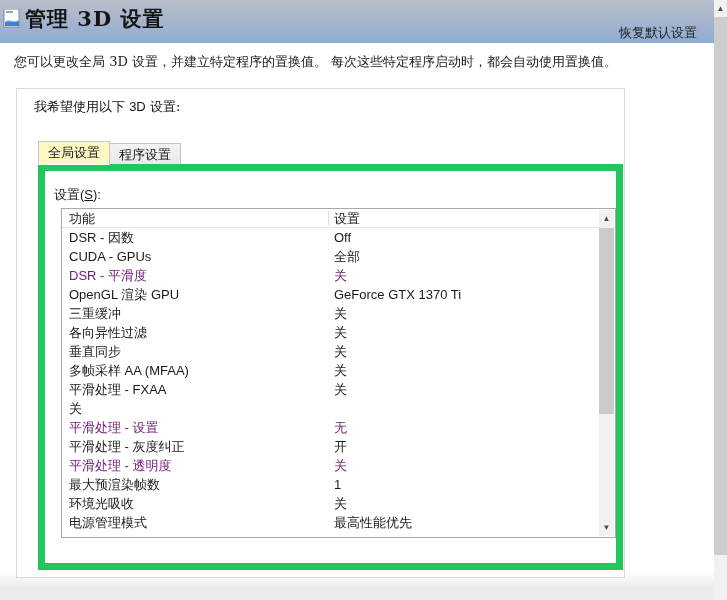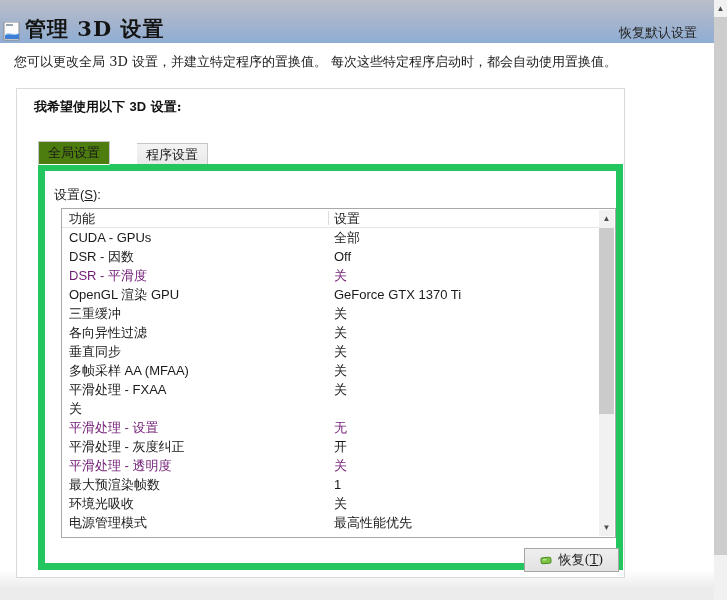--- a/index.html
+++ b/index.html
@@ -7,21 +7,21 @@
   body {
     position:relative;
     font-family:"Liberation Sans", sans-serif;
     background:linear-gradient(180deg,#ffffff 0%,#ffffff 95%,#ececec 98%);
   }
   
   .band {
     position:absolute; left:0; top:0; width:714px; height:43px;
     background:linear-gradient(180deg,#b9bfc9 0%,#a7b5cc 45%,#8fadd3 100%);
   }
-  .title-row { position:absolute; left:3px; top:16px; display:flex; align-items:flex-end; }
+  .title-row { position:absolute; left:3px; top:6px; display:flex; align-items:flex-start; }
   .page-icon { width:18px; height:20px; margin-top:3px; }
   .page-title {
     font-family:"DejaVu Serif","Liberation Serif",serif;
     font-size:21px; font-weight:bold; color:#141414; margin-left:4px; line-height:26px;
     letter-spacing:1px;
   }
   .restore-defaults {
     position:absolute; right:17px; top:24px;
     font-family:Liberation Serif, serif;
     font-size:13px; color:#252525; cursor:pointer;
@@ -40,36 +40,36 @@
     font-size:13px; color:#1c1c1c;
   }
   
   .panel {
     position:absolute; left:16px; top:88px; width:609px; height:490px;
     background:#ffffff; border:1px solid #dadada;
   }
   .panel-heading {
     position:absolute; left:17px; top:9px;
     font-family:"DejaVu Serif","Liberation Serif",serif;
-    font-size:13px; font-weight:bold; color:#111;
+    font-size:13px; font-weight:normal; color:#111;
   }
   .panel-heading .hb { font-family:"Liberation Sans",sans-serif; }
   
   .tabs { position:absolute; left:21px; top:52px; display:flex; align-items:flex-end; }
   .tab {
     font-size:13px; color:#1a1a1a; cursor:pointer;
     border:1px solid #c6c6c6; padding:0 9px; line-height:21px; height:23px;
   }
   .tab.active {
-    background:#4d7c0f; border-bottom:1px solid #ffffff; height:24px;
+    background:#fef9c3; border-bottom:1px solid #ffffff; height:24px;
     position:relative; z-index:2;
   }
   .tab.inactive {
     background:linear-gradient(180deg,#f4f4f4 0%,#e9e9e9 100%);
-    border-left:none; height:22px;margin-left:27px;
+    border-left:none; height:22px;
   }
   
   .tabpane {
     position:absolute; left:21px; top:75px; width:585px; height:406px;
     border:7px solid #22c55e; background:#ffffff; z-index:1;
   }
   .settings-label { position:absolute; left:9px; top:15px; font-size:13px; color:#1a1a1a; }
   .settings-label u, .restore-button u { text-decoration:underline; }
   
   .listbox {
@@ -133,27 +133,27 @@
     <div class="settings-label"><span>设置(</span><u>S</u><span>):</span></div>
 
     <div class="listbox">
       <div class="lrow list-header">
         <div class="feature">功能</div>
         <div class="colsep"></div>
         <div class="value">设置</div>
       </div>
       <div>
   <div class="lrow">
+    <div class="feature">DSR - 因数</div>
+    <div class="value">Off</div>
+  </div>
+
+  <div class="lrow">
     <div class="feature">CUDA - GPUs</div>
     <div class="value">全部</div>
-  </div>
-
-  <div class="lrow">
-    <div class="feature">DSR - 因数</div>
-    <div class="value">Off</div>
   </div>
 
   <div class="lrow disabled">
     <div class="feature">DSR - 平滑度</div>
     <div class="value">关</div>
   </div>
 
   <div class="lrow">
     <div class="feature">OpenGL 渲染 GPU</div>
     <div class="value">GeForce GTX 1370 Ti</div>
@@ -219,21 +219,14 @@
   </div>
 </div>
 
       <div class="list-scrollbar">
         <div class="sb-btn">▲</div>
         <div class="list-thumb"></div>
         <div class="sb-btn sb-btn-down">▼</div>
       </div>
     </div>
 
-    <div class="restore-button">
-      <svg width="13" height="9" viewBox="0 0 13 9">
-        <rect x="1" y="1.5" width="10" height="6" rx="2" fill="#7cc143" stroke="#4e8f26" stroke-width="1" transform="rotate(-4 6 4.5)"></rect>
-        <rect x="2.5" y="2.8" width="4" height="1.6" rx="0.8" fill="#b8e48e" transform="rotate(-4 6 4.5)"></rect>
-      </svg>
-      <span><span>恢复(</span><u>T</u><span>)</span></span>
-    </div>
   </div>
 </div>
 
 </body></html>

